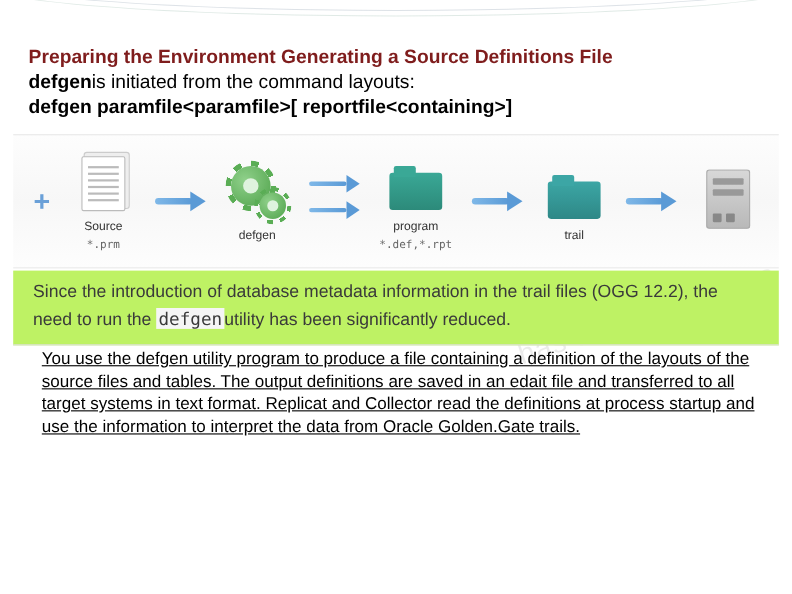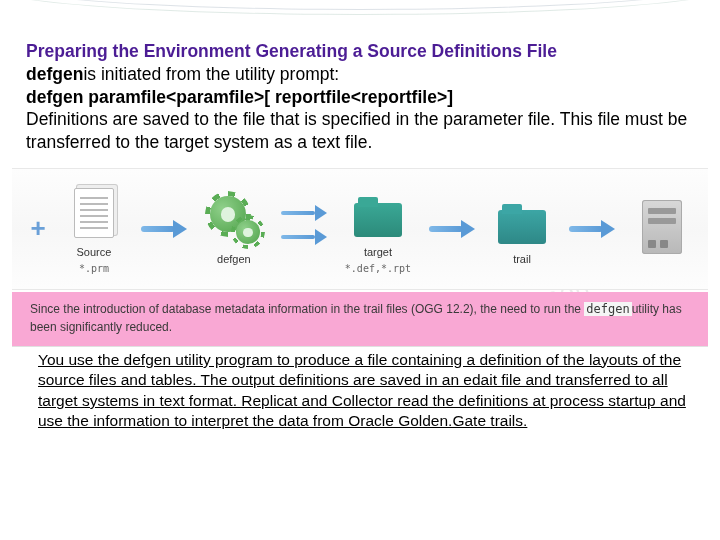--- a/index.html
+++ b/index.html
@@ -25,21 +25,21 @@
     top: -40px; left: -20px;
   }
   .wave2 { top: -35px; border-color: rgba(100,150,130,0.2); }
   .content {
     position: absolute;
     left: 26px; right: 26px; top: 40px;
   }
   .heading {
     font-size: 17.5px;
     font-weight: bold;
-    color: #4c1d95;
+    color: #7f1d1d;
     line-height: 1.3;
   }
   .para {
     font-size: 17.5px;
     color: #000;
     line-height: 1.3;
   }
   .b { font-weight: bold; }
   .i { }
   .diagram {
@@ -91,24 +91,24 @@
   .plus {
     font-size: 26px; color:#6aa0d8; font-weight:bold;
     width: 18px; text-align:center;
   }
   .note-box {
     margin-top: 2px;
     margin-left: -14px;
     width: 696px;
     padding: 8px 18px 10px 18px;
     border-bottom: 1px solid #e0e0e0;
-    font-size: 12px;
+    font-size: 16px;
     color: #3a3a3a;
     line-height: 1.5;
-    background:#f9a8d4;
+    background:#bef264;
     position:relative;
   }
   .mono { font-family: monospace; background:#f5f5f5; padding:0 2px; }
   .lower {
     margin-top: 3px;
     padding: 0 6px 0 12px;
     text-decoration: underline;
   }
   .lower .para { font-size: 15.5px; line-height:1.32; }
   .watermark {
@@ -158,26 +158,25 @@
   <div class="wave"></div>
   <div class="wave wave2"></div>
 </div>
 
 <div class="watermark">has a non-transfera</div>
 
 <div class="content">
 
   <div class="heading">Preparing the Environment Generating a Source Definitions File</div>
   <div class="para">
-    <span class="b">defgen</span><span>is initiated from the utility prompt:</span>
+    <span class="b">defgen</span><span>is initiated from the command layouts:</span>
   </div>
   <div class="para">
-    <span class="b">defgen paramfile&lt;</span><span class="b i">paramfile</span><span class="b">&gt;[ reportfile&lt;</span><span class="b i">reportfile</span><span class="b">&gt;]</span>
-  </div>
-  <div class="para">Definitions are saved to the file that is specified in the parameter file. This file must be transferred to the target system as a text file.</div>
+    <span class="b">defgen paramfile&lt;</span><span class="b i">paramfile</span><span class="b">&gt;[ reportfile&lt;</span><span class="b i">containing</span><span class="b">&gt;]</span>
+  </div>
 
   <div class="diagram">
     <div class="plus">+</div>
     <div class="node">
       <div class="icon-box">
           <div class="param-ico"></div>
         </div>
       <div class="node-label">Source</div>
       <div class="node-sub">*.prm</div>
     </div>
@@ -192,21 +191,21 @@
       <div class="node-label">defgen</div>
     </div>
     <div class="dblarrow">
       <div class="arrow warrow"></div>
       <div class="arrow warrow warrow2"></div>
     </div>
     <div class="node">
       <div class="icon-box">
           <div class="folder-ico"></div>
         </div>
-      <div class="node-label">target</div>
+      <div class="node-label">program</div>
       <div class="node-sub">*.def,*.rpt</div>
     </div>
     <div class="arrow"></div>
     <div class="node">
       <div class="icon-box">
           <div class="folder-ico" style="filter:hue-rotate(10deg)"></div>
         </div>
       <div class="node-label">trail</div>
     </div>
     <div class="arrow"></div>

